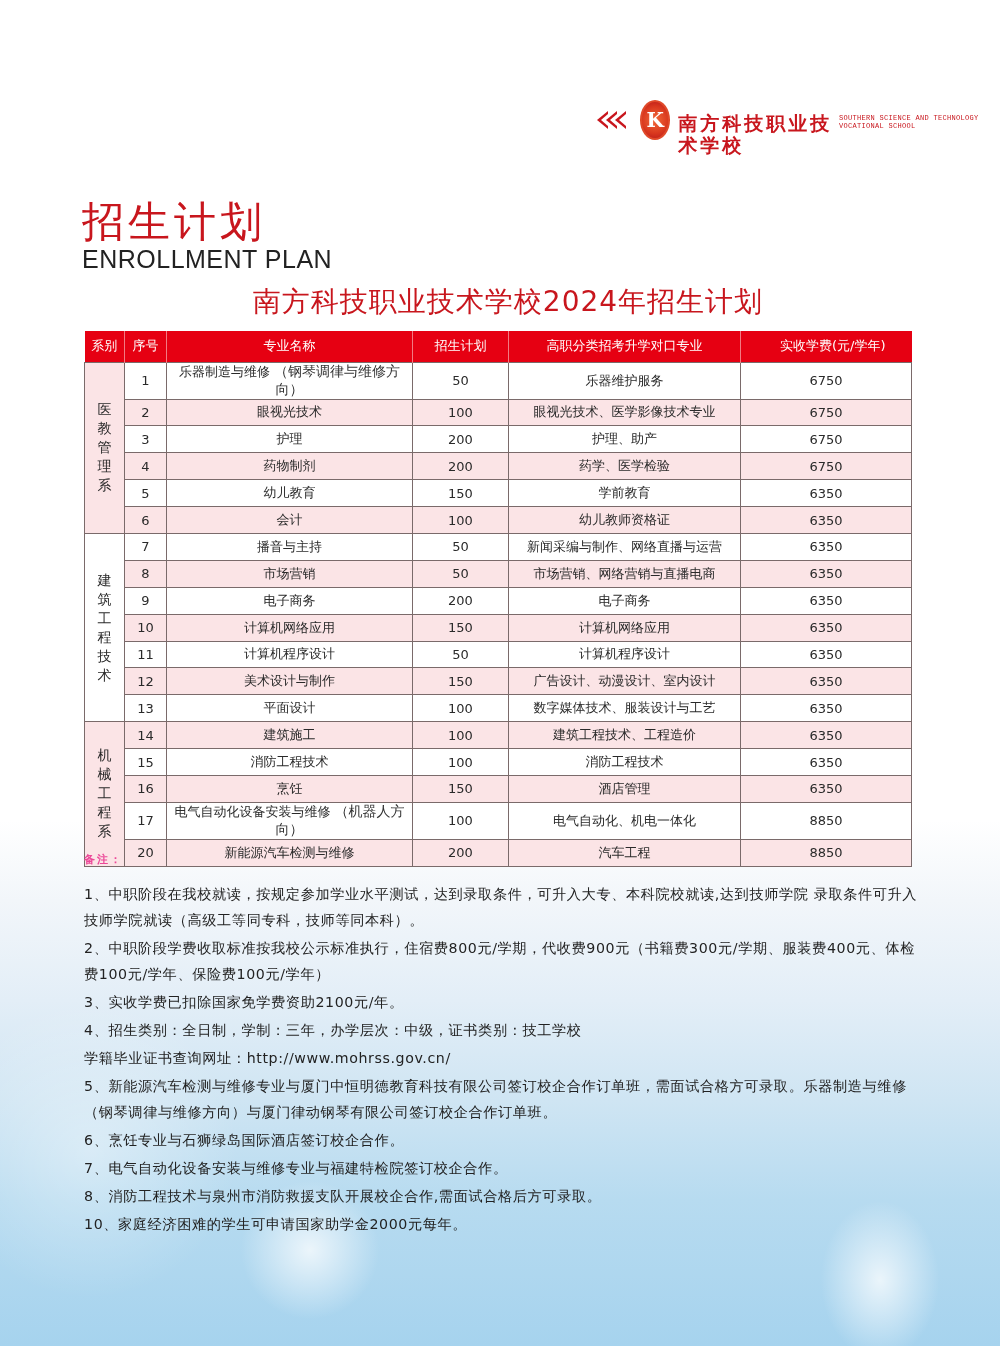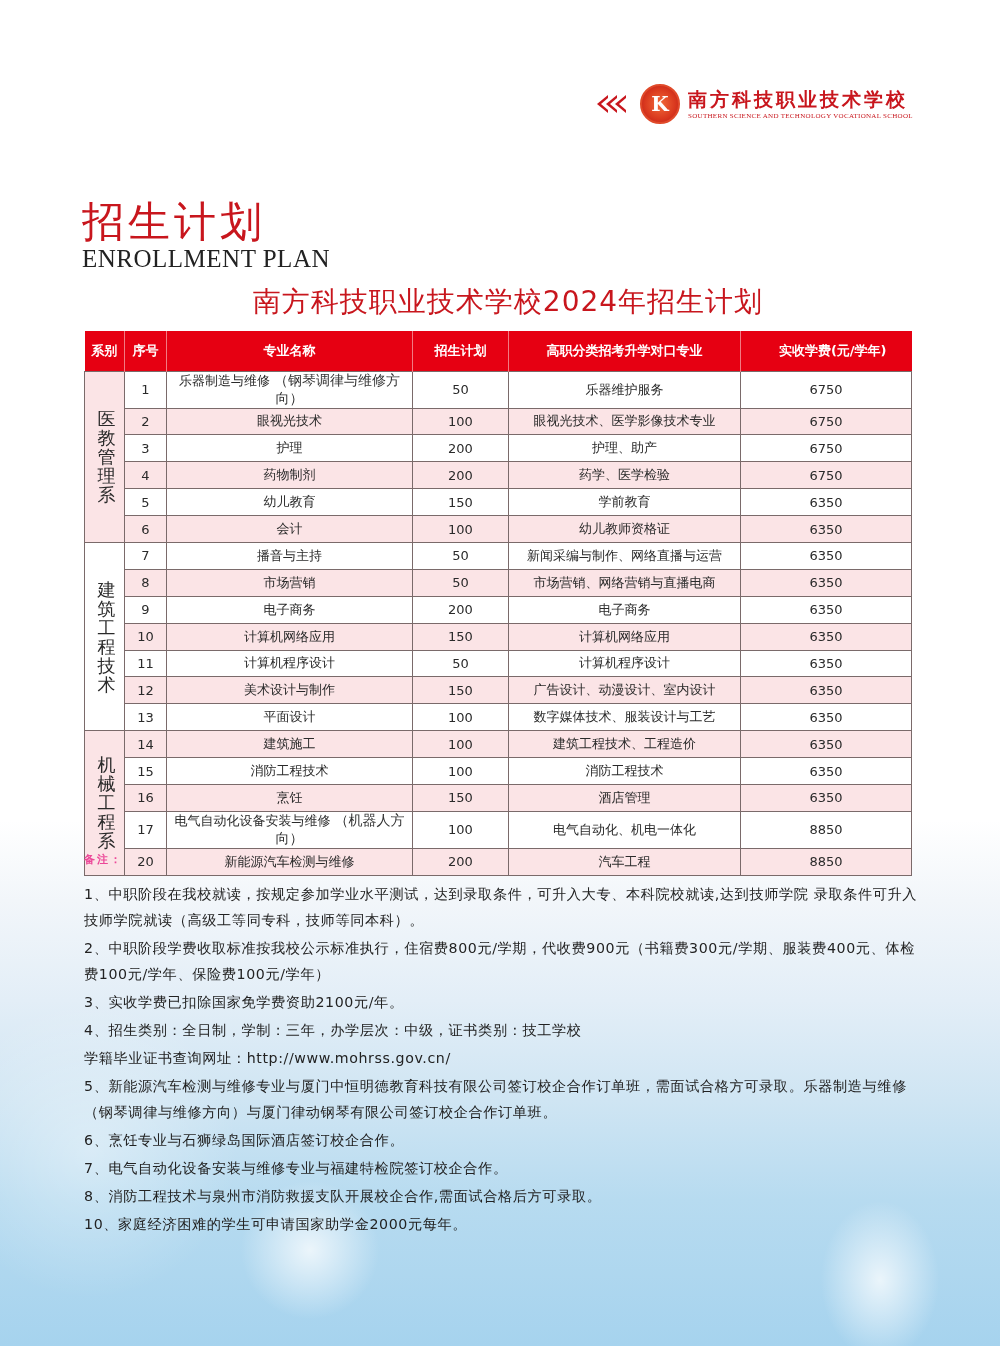--- a/index.html
+++ b/index.html
@@ -40,65 +40,65 @@
     border-right: 7px solid #fff;
   }
   .emblem {
     width: 40px; height: 40px; border-radius: 50%;
     background: radial-gradient(circle, #f26b3a 0%, #d9381e 60%, #b8171a 100%);
     border: 2px solid #e04a2a;
     display: flex; align-items: center; justify-content: center;
     color: #fff; font-weight: bold; font-size: 20px; font-family: "DejaVu Serif", serif;
     margin-right: 8px;
   }
-  .school-name-block { display: flex; flex-direction: column; }
+  .school-name-block { display: flex; flex-direction: row; margin-top: 28px; }
   .school-cn {
     font-family: "DejaVu Serif", serif; font-weight: bold;
     color: #c8161d; font-size: 19px; letter-spacing: 3px; line-height: 22px;
   }
   .school-en {
-    font-family: Liberation Serif, serif; font-size: 7px; color: #c8161d;
+    font-family: Liberation Mono, monospace; font-size: 7px; color: #c8161d;
     letter-spacing: 0.3px; margin-top: 2px;
   }
   
   .title-cn {
     position: absolute; left: 82px; top: 198px;
     font-size: 42px; color: #c8161d; letter-spacing: 4px;
     font-family: "DejaVu Sans", sans-serif; line-height: 48px;
   }
   .title-en {
     position: absolute; left: 82px; top: 245px;
-    font-family: Liberation Serif, serif; font-size: 25px; color: #222;
+    font-family: Liberation Sans, sans-serif; font-size: 25px; color: #222;
     letter-spacing: 0.5px;
   }
   .plan-heading {
     position: absolute; left: 0; width: 1000px; top: 282px; text-align: center;
     font-size: 28px; color: #c8161d; letter-spacing: 1px;
     font-family: "DejaVu Sans", sans-serif; line-height: 40px;
     padding-left: 16px;
   }
   .plan-heading span { display: inline-block; margin-left: 0; }
   
   table.plan {
     position: absolute; left: 84px; top: 331px;
     width: 827px; border-collapse: collapse; table-layout: fixed;
     font-size: 13px;
   }
   table.plan th {
-    background: #e60012; color: #fff; font-weight: bold; height: 40px;
+    background: #e60012; color: #fff; font-weight: normal; height: 31px;
     border-right: 1px solid #f27a82; font-size: 13px;
   }
   table.plan th:last-child { border-right: none; padding-left: 13px; }
   table.plan td {
     height: 26.9px; text-align: center; vertical-align: middle;
     border: 1px solid #7a6a6a; color: #2a2a2a; background: #fff;
   }
   table.plan tr.pink td.row-cell { background: #fbe4e6; }
   td.dept {
-    writing-mode: horizontal-tb; line-height: 19px; font-size: 18px;
+    writing-mode: horizontal-tb; line-height: 19px; font-size: 14px;
   }
   td.dept.pink-dept { background: #fbe4e6 !important; }
   td.dept span { display: block; width: 14px; margin: 0 auto; word-break: break-all; }
   .sub-note { font-size: 14px; color: #333; margin-left: 4px; }
   
   .notes-title {
     position: absolute; left: 84px; top: 852px;
     color: #ec4899; font-size: 11px; font-weight: bold; letter-spacing: 2px;
   }
   .notes {

